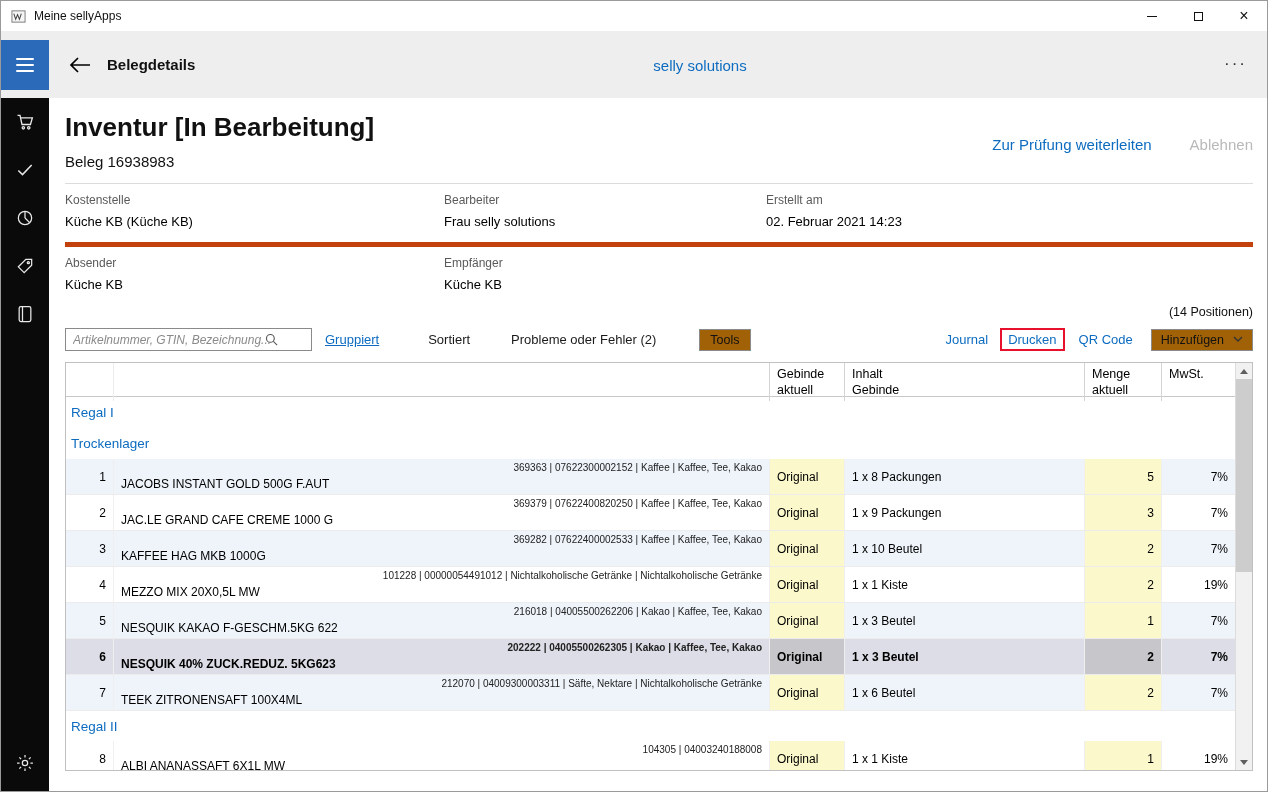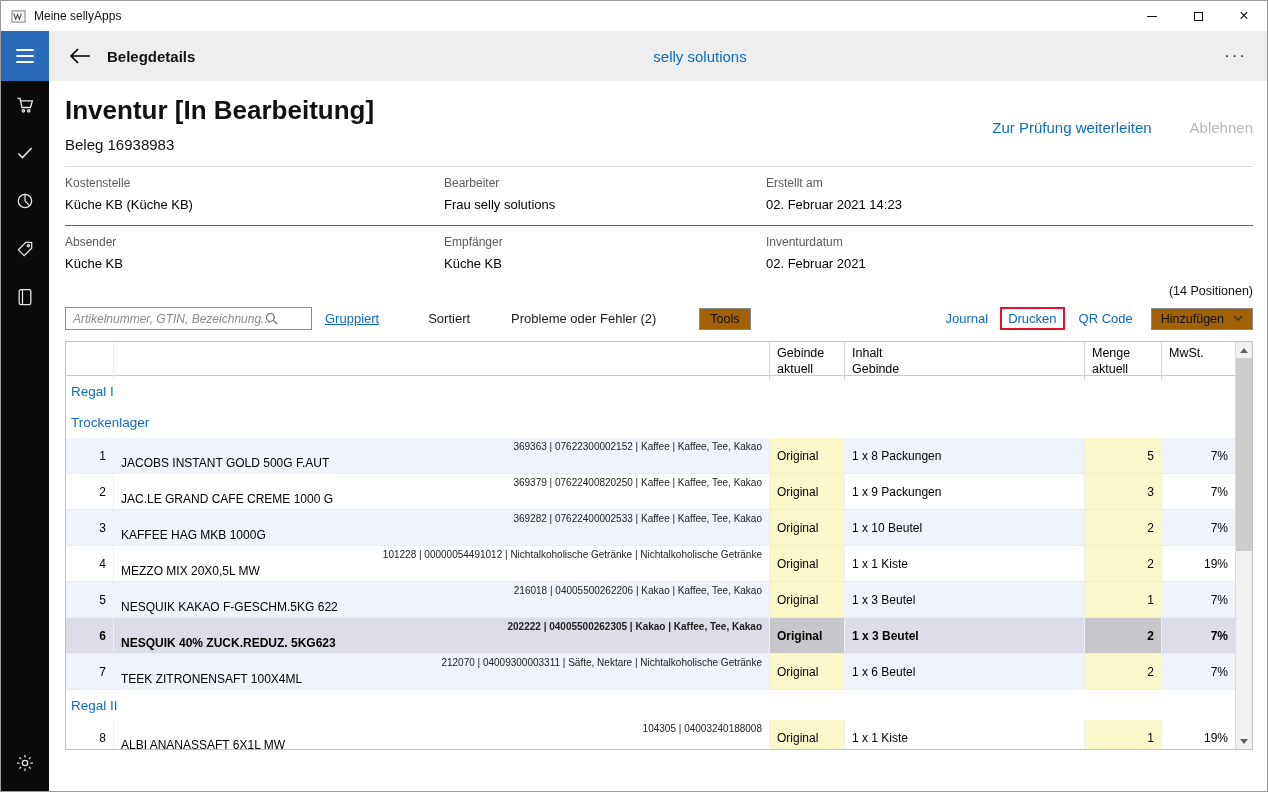--- a/index.html
+++ b/index.html
@@ -20,21 +20,21 @@
   .titlebar{ height:30px; background:#fff; display:flex; align-items:center; padding-left:10px; flex:none; }
   .app-icon{ width:15px; height:15px; display:inline-flex; }
   .title-text{ font-size:12px; margin-left:8px; color:#111; }
   .win-controls{ margin-left:auto; display:flex; height:100%; }
   .win-btn{ width:46px; height:100%; display:flex; align-items:center; justify-content:center; font-size:14px; color:#111; cursor:default; }
   .max-box{ width:9px; height:9px; border:1px solid #111; display:inline-block; }
   .min-bar{ width:10px; height:0; border-top:1px solid #111; display:inline-block; }
   .close-x{ font-size:16px; line-height:1; }
 
   
-  .appbar{ height:50px; background:#eeeeee; display:flex; align-items:center; position:relative; flex:none; }
+  .appbar{ height:67px; background:#eeeeee; display:flex; align-items:center; position:relative; flex:none; }
   .hamburger{ width:48px; height:50px; background:var(--hamburger); display:flex; flex-direction:column; align-items:center; justify-content:center; gap:4px; flex:none; }
   .hamburger i{ width:18px; height:2px; background:#fff; border-radius:1px; }
   .back{ margin-left:20px; display:flex; align-items:center; }
   .appbar-title{ font-size:15px; font-weight:bold; margin-left:16px; color:#111; }
   .appbar-center{ position:absolute; left:calc(50% + 66px); top:50%; transform:translate(-50%,-50%); color:var(--accent); font-size:15px; }
   .more{ margin-left:auto; margin-right:20px; font-size:17px; letter-spacing:2px; color:#333; line-height:0.4; }
 
   
   .main{ flex:1; display:flex; min-height:0; }
   .sidebar{ width:48px; background:#0a0a0a; display:flex; flex-direction:column; flex:none; }
@@ -47,21 +47,21 @@
   .page-head{ display:flex; justify-content:space-between; align-items:flex-start; }
   .doc-title{ font-size:26px; font-weight:bold; color:#111; }
   .doc-number{ font-size:15px; margin-top:10px; color:#111; }
   .head-actions{ display:flex; gap:38px; margin-top:24px; font-size:15px; }
   .link{ color:var(--accent); text-decoration:none; cursor:pointer; }
   .action-reject{ color:#b9b9b9; }
 
   .divider{ border:none; border-top:1px solid #dcdcdc; margin-top:13px; }
 
   .info-row{ display:grid; grid-template-columns:379px 322px 1fr; }
-  .info-row + .info-row{ border-top:1px solid #c2410c; }
+  .info-row + .info-row{ border-top:5px solid #c2410c; }
   .info-cell{ padding:9px 0 13px 0; }
   .info-label{ font-size:12px; color:#5a5a5a; }
   .info-value{ font-size:13px; color:#000; margin-top:7px; }
 
   .positions{ text-align:right; font-size:12.5px; margin:0 0 9px 0; color:#111; }
 
   
   .toolbar{ display:flex; align-items:center; font-size:13px; flex:none; }
   .search-wrap{ position:relative; width:219px; }
   .search-wrap input{ width:247px; height:23px; border:1px solid #8a8a8a; padding:2px 26px 2px 7px; font-size:12px; font-family:inherit; outline:none; }
@@ -225,24 +225,20 @@
         </div>
       </div>
       <div class="info-row">
         <div class="info-cell">
           <div class="info-label">Absender</div>
           <div class="info-value">Küche KB</div>
         </div>
         <div class="info-cell">
           <div class="info-label">Empfänger</div>
           <div class="info-value">Küche KB</div>
-        </div>
-        <div class="info-cell">
-          <div class="info-label">Inventurdatum</div>
-          <div class="info-value">02. Februar 2021</div>
         </div>
       </div>
 
       <div class="positions">(14 Positionen)</div>
 
       <div class="toolbar">
         <span class="search-wrap">
           <input type="text" placeholder="Artikelnummer, GTIN, Bezeichnung..." style="">
           <svg class="search-icon" width="15" height="15" viewBox="0 0 20 20" fill="none" stroke="#555" stroke-width="1.5">
               <circle cx="8.5" cy="8.5" r="5.2"></circle>

